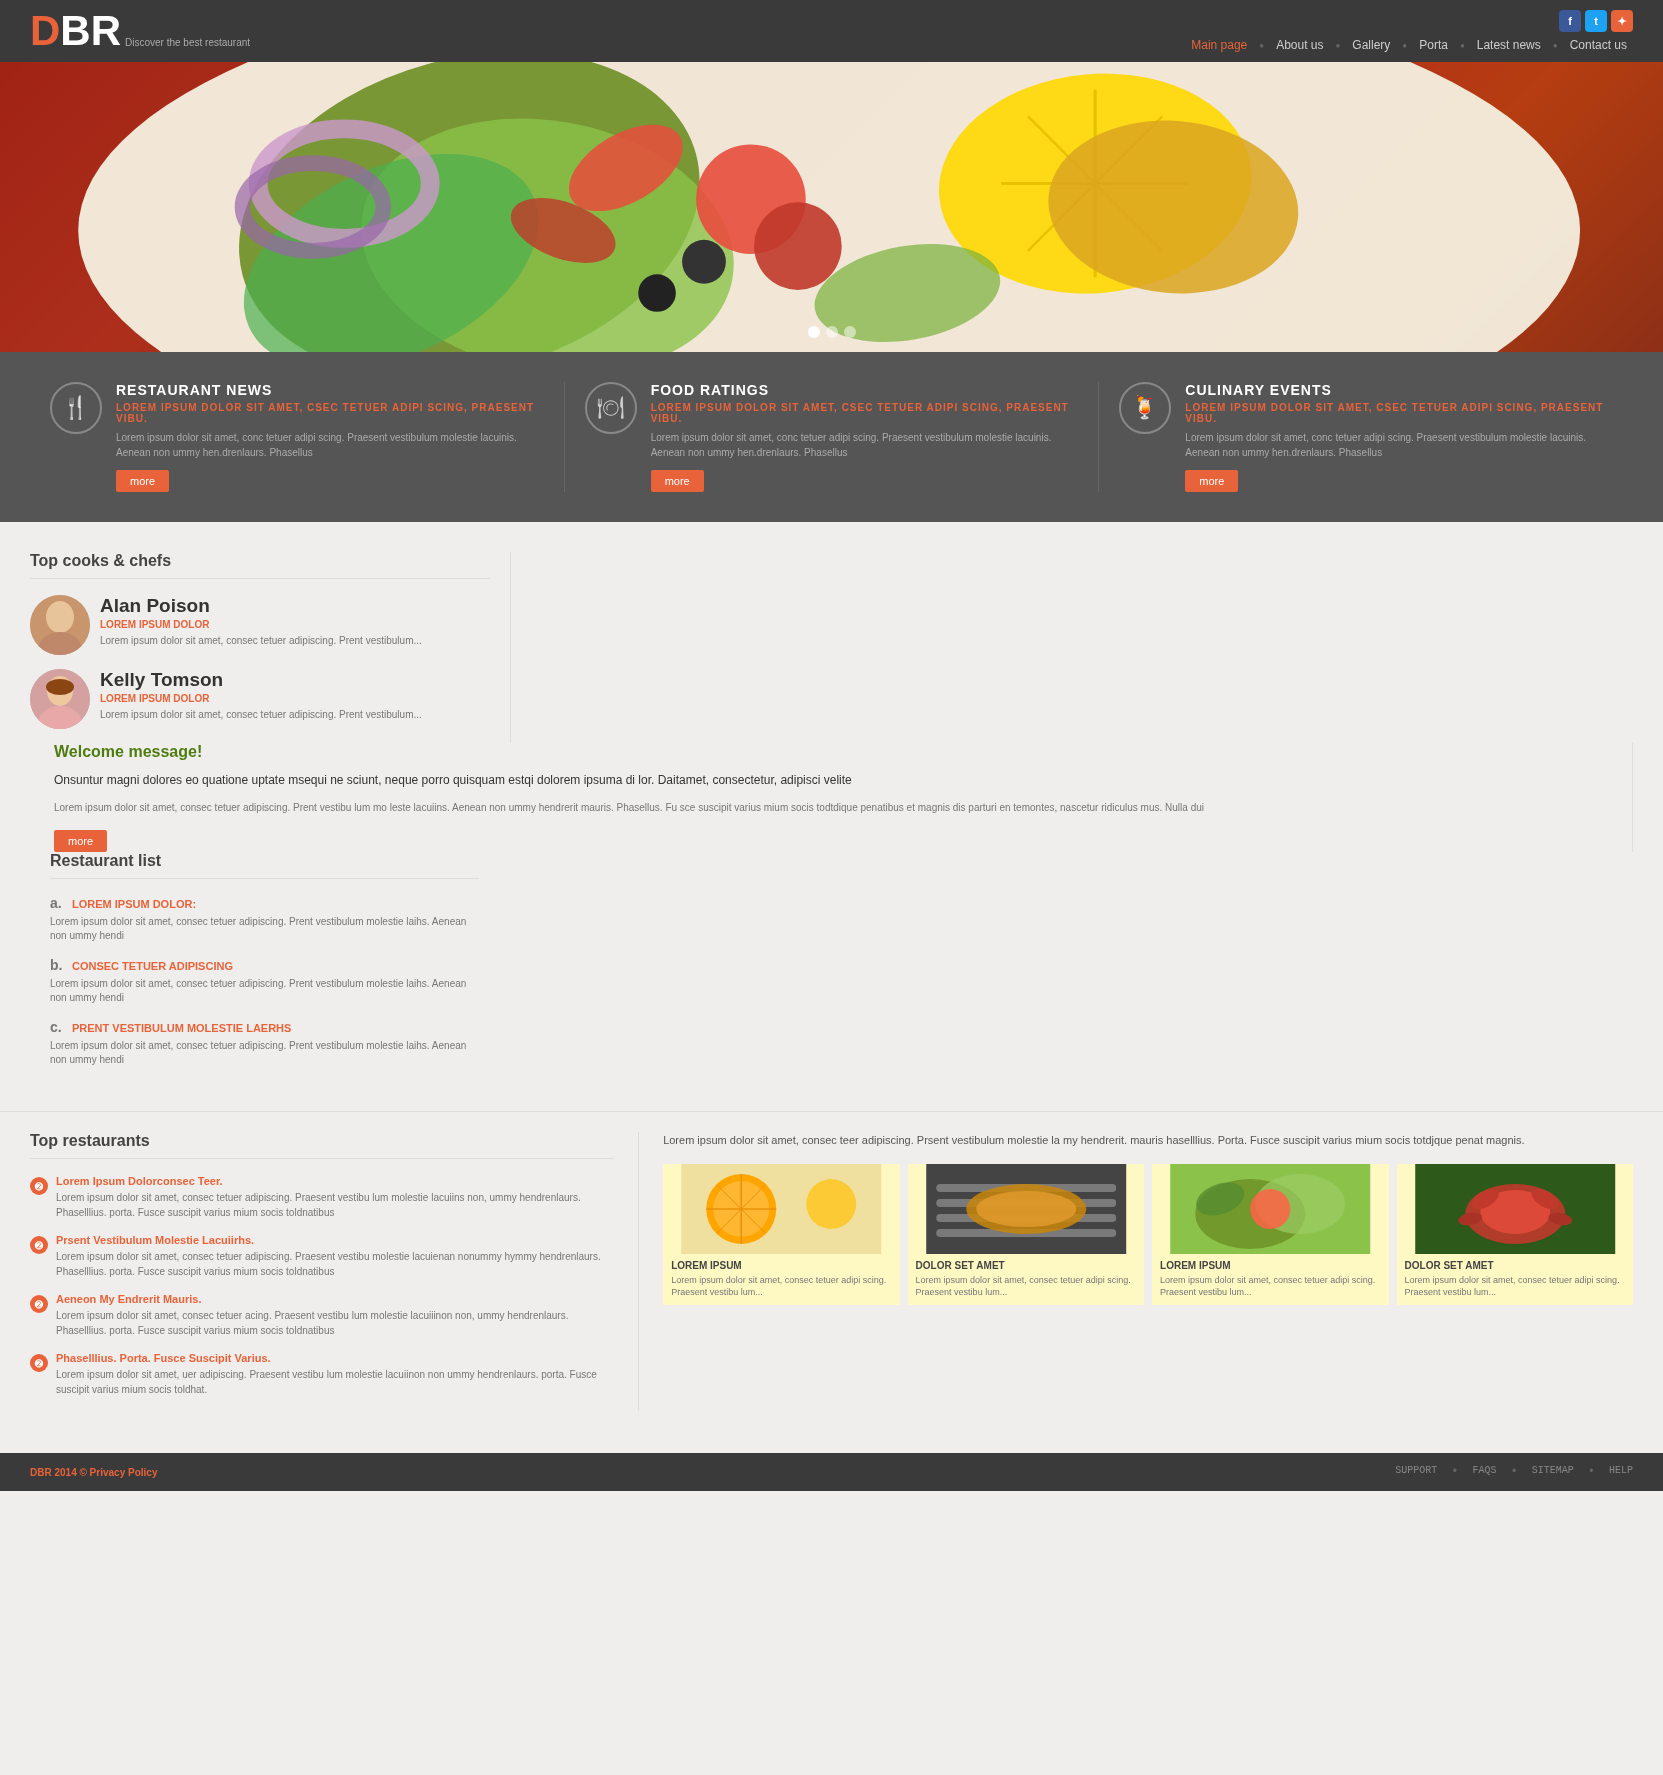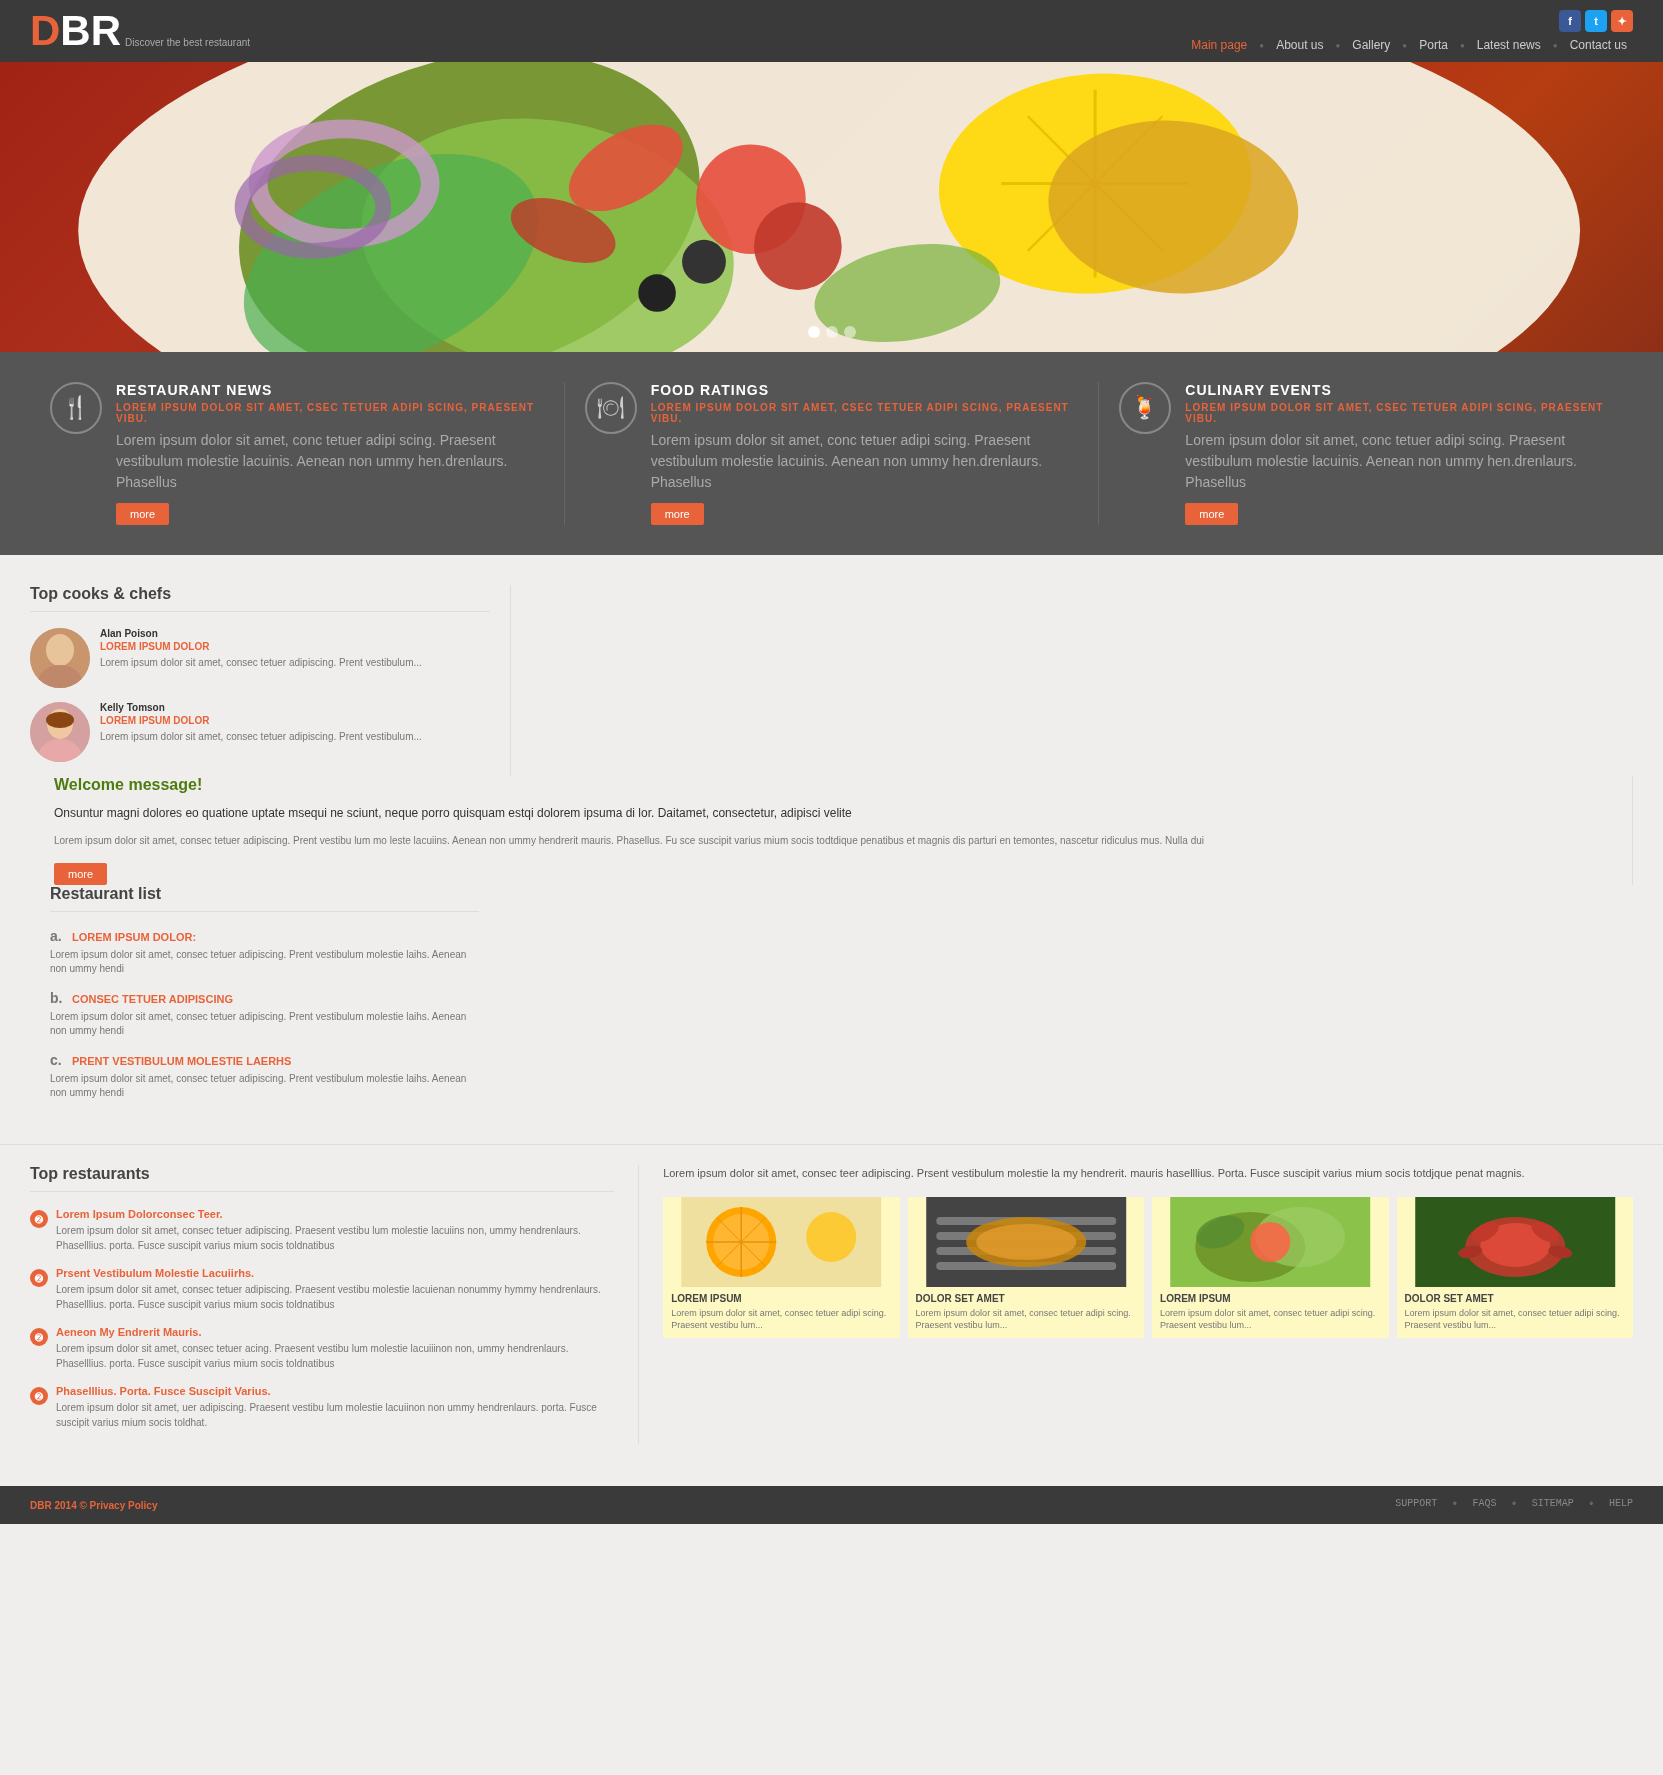--- a/index.html
+++ b/index.html
@@ -29,35 +29,35 @@
     .hero-dot.active { background: #fff; }
 
     
     .dark-section { background: #555; padding: 30px; display: flex; gap: 0; }
     .dark-col { flex: 1; padding: 0 20px; border-right: 1px solid #666; }
     .dark-col:last-child { border-right: none; }
     .dark-col-inner { display: flex; gap: 14px; }
     .icon-circle { width: 52px; height: 52px; border-radius: 50%; border: 2px solid #888; display: flex; align-items: center; justify-content: center; flex-shrink: 0; font-size: 22px; color: #ccc; }
     .dark-col-content h3 { color: #fff; font-size: 14px; font-weight: bold; letter-spacing: 1px; margin-bottom: 4px; }
     .dark-col-content .subtitle { color: #e8633a; font-size: 10px; font-weight: bold; letter-spacing: 1px; margin-bottom: 6px; }
-    .dark-col-content p { color: #aaa; font-size: 14px; line-height: 1.5; margin-bottom: 10px; }
+    .dark-col-content p { color: #aaa; font-size: 10px; line-height: 1.5; margin-bottom: 10px; }
     .more-btn { background: #e8633a; color: #fff; border: none; padding: 5px 14px; font-size: 11px; cursor: pointer; border-radius: 2px; }
 
     
     .main-content { display: flex; gap: 0; padding: 30px; background: #f0eeec; flex-direction: column; }
     .col-left { width: 30%; padding-right: 20px; border-right: 1px solid #ddd; }
     .col-center { flex: 1; padding: 0 24px; border-right: 1px solid #ddd; }
     .col-right { width: 28%; padding-left: 20px; }
 
     .section-title { font-size: 16px; color: #444; font-weight: bold; margin-bottom: 16px; border-bottom: 1px solid #ddd; padding-bottom: 8px; }
 
     
     .chef-card { display: flex; gap: 10px; margin-bottom: 14px; }
     .chef-avatar { width: 60px; height: 60px; border-radius: 50%; background: #ccc; overflow: hidden; flex-shrink: 0; }
-    .chef-info h4 { font-size: 10px; color: #333; font-weight: bold; margin-bottom: 2px; }
+    .chef-info h4 { font-size: 19px; color: #333; font-weight: bold; margin-bottom: 2px; }
     .chef-info .chef-sub { color: #e8633a; font-size: 10px; font-weight: bold; margin-bottom: 4px; }
     .chef-info p { font-size: 10px; color: #777; line-height: 1.4; }
 
     
     .welcome-title { font-size: 16px; color: #4d7c0f; font-weight: bold; margin-bottom: 10px; }
     .welcome-lead { font-size: 12px; color: #333; line-height: 1.6; margin-bottom: 10px; font-weight: normal; }
     .welcome-body { font-size: 10px; color: #777; line-height: 1.6; margin-bottom: 14px; }
 
     
     .restaurant-list { list-style: none; }

